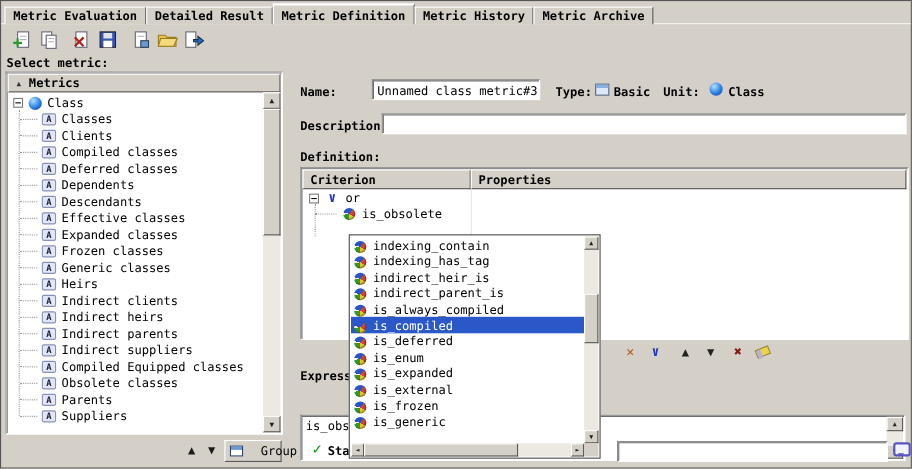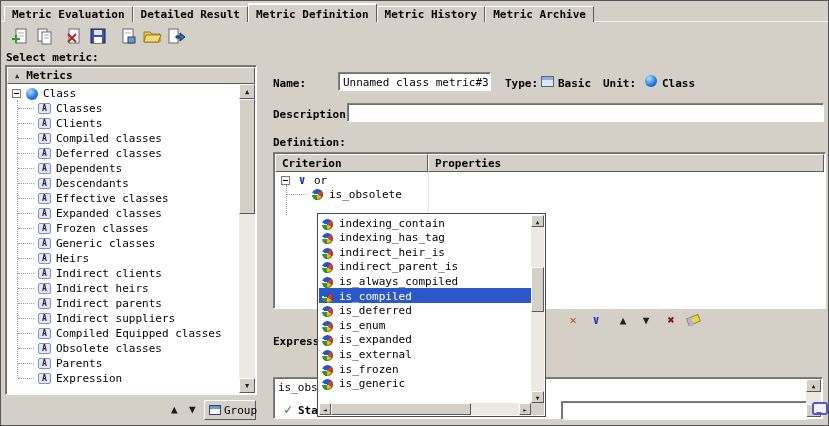--- a/index.html
+++ b/index.html
@@ -41,21 +41,21 @@
   .micon { width:13px; height:11px; background:#e2e6fa; border:1px solid #8890b8; border-radius:2px; flex:none;
            font-size:8px; line-height:9px; text-align:center; color:#223; font-weight:bold; }
   .micon::before { content:"A"; }
   .vscroll { position:absolute; top:18px; right:1px; bottom:1px; width:16px; background:#ece9e2; }
   .sbtn { position:absolute; left:0; right:0; height:15px; background:#d4d0c8; border:1px solid; border-color:#fff #5a5a5a #5a5a5a #fff;
           display:flex; align-items:center; justify-content:center; font-size:7px; color:#222; }
   .thumb { position:absolute; left:0; right:0; background:#d4d0c8; border:1px solid; border-color:#fff #5a5a5a #5a5a5a #fff; }
 
   
   .arrbtn { position:absolute; top:402px; font-size:11px; color:#1a1a1a; line-height:14px; }
-  .groupbtn { position:absolute; left:203px; top:399px; width:52px; height:20px; display:flex; align-items:center; gap:3px; padding-left:4px; }
+  .groupbtn { position:absolute; left:203px; top:399px; width:52px; height:20px; display:flex; align-items:center; gap:16px; padding-left:4px; }
   .gicon { width:12px; height:10px; background:#fff; border:1px solid #346; position:relative; flex:none; }
   .gicon::before { content:""; position:absolute; left:0; top:0; right:0; height:3px; background:#6a97d8; }
 
   
   .field { position:absolute; background:#fff; border:1px solid; border-color:#808080 #fff #fff #808080; box-shadow:inset 1px 1px 0 #6e6e6e;
            padding:3px 4px 0 4px; white-space:nowrap; overflow:hidden; }
   .wicon { position:absolute; width:13px; height:11px; background:#dce8f8; border:1px solid #567; }
   .wicon::before { content:""; position:absolute; left:0; top:0; right:0; height:3px; background:#8ab0e0; }
 
   
@@ -251,21 +251,21 @@
       <div class="trow child">
           <span class="micon"></span>
           <span>Obsolete classes</span>
         </div>
       <div class="trow child">
           <span class="micon"></span>
           <span>Parents</span>
         </div>
       <div class="trow child">
           <span class="micon"></span>
-          <span>Expression</span>
+          <span>Suppliers</span>
         </div>
     </div>
     <div class="vscroll">
       <div class="sbtn" style="top:0">▲</div>
       <div class="thumb" style="top:15px;height:115px"></div>
       <div class="sbtn" style="bottom:0">▼</div>
     </div>
   </div>
 
   <span class="arrbtn" style="left:170px">▲</span>

